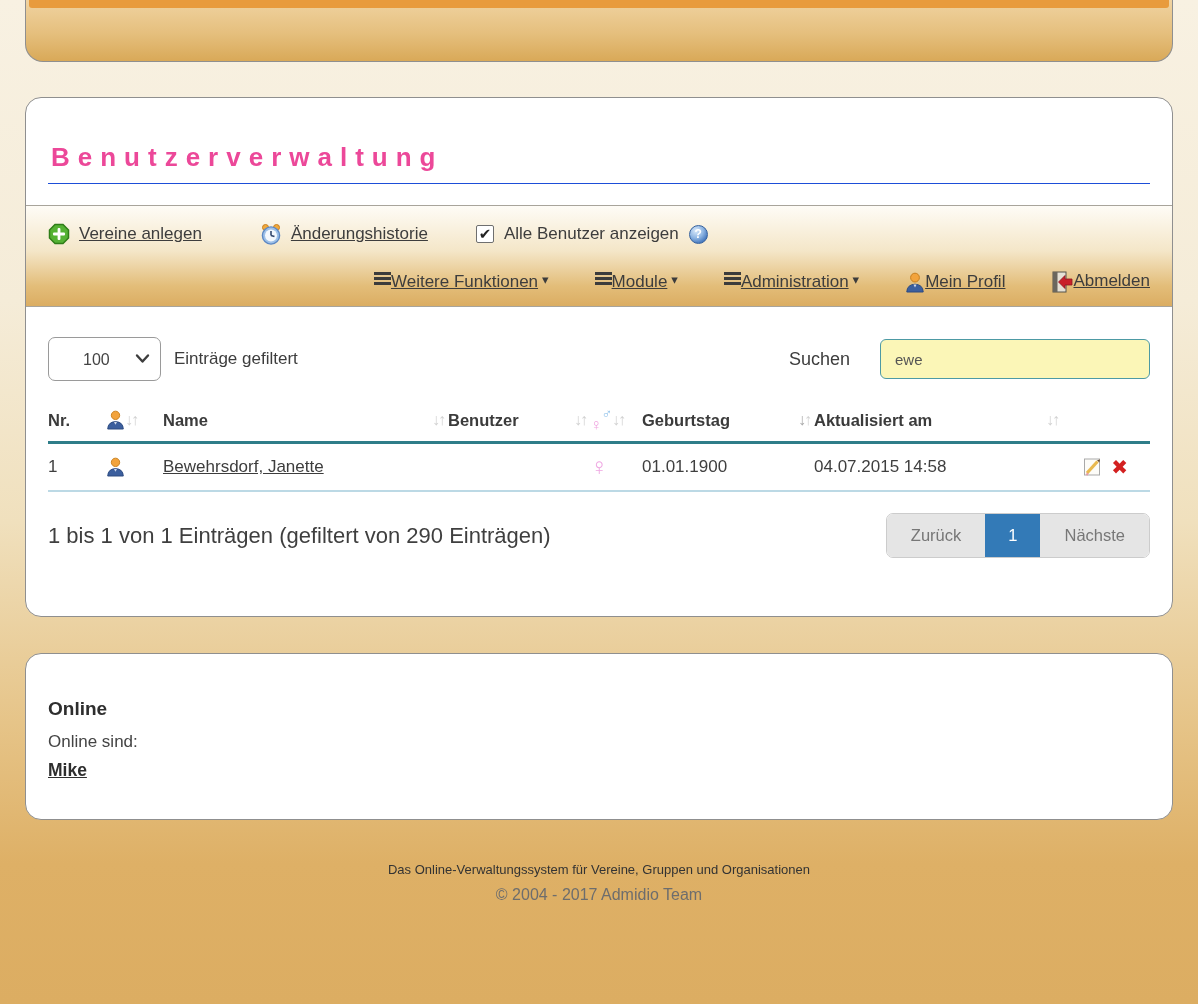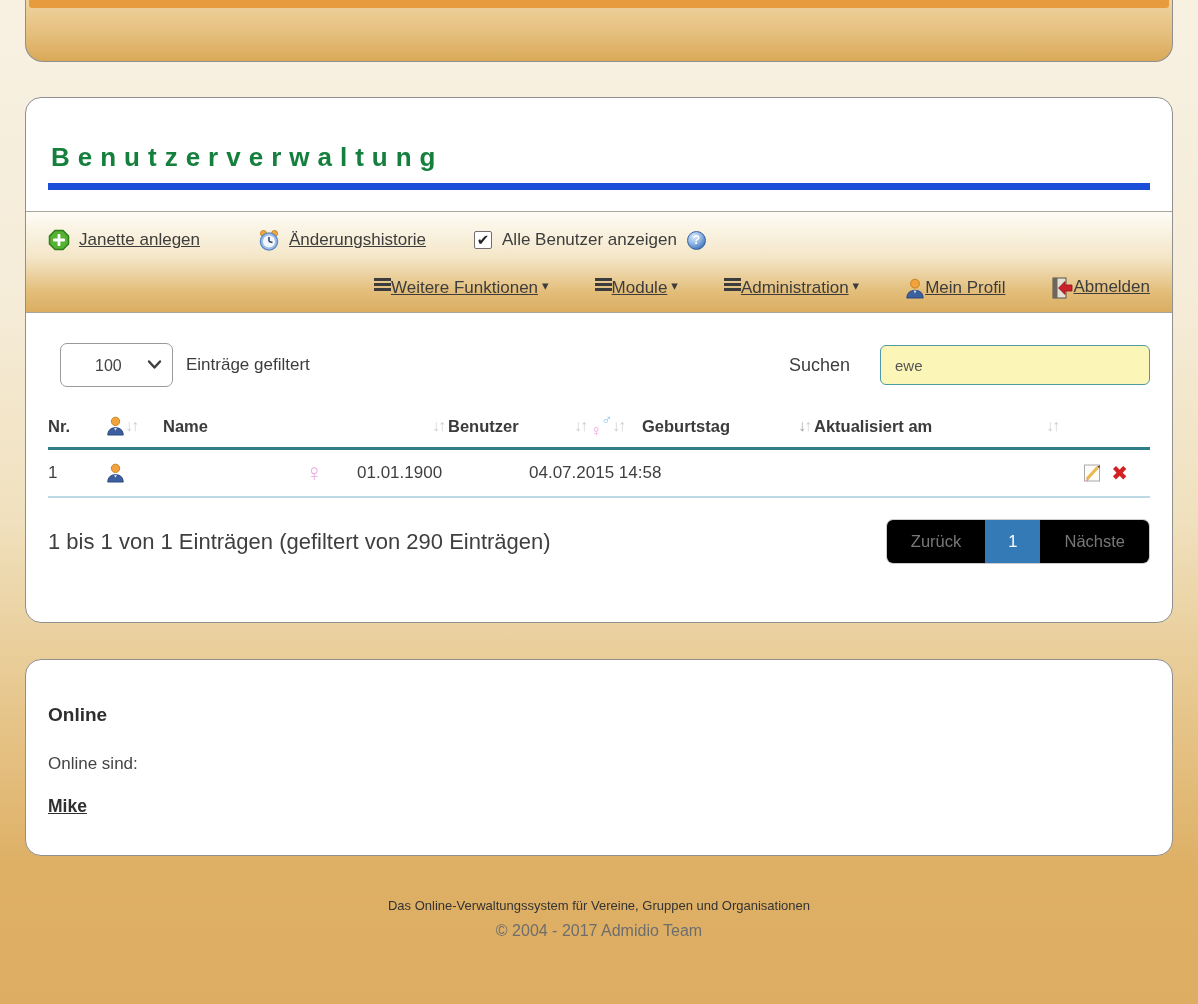--- a/index.html
+++ b/index.html
@@ -23,22 +23,22 @@
   
   .panel {
     background:#fff; border:1px solid #8f8f8f; border-radius:16px;
     overflow:hidden;
   }
   .main-panel { margin-top:35px; }
 
   
   .title-wrap { padding:44px 22px 0 22px; }
   h1.page-title {
-    font-size:26px; font-weight:bold; letter-spacing:8px; color:#15803d;
-    padding:0 0 10px 3px; border-bottom:7px solid #1d4ed8;
+    font-size:26px; font-weight:bold; letter-spacing:8px; color:#ec4899;
+    padding:0 0 10px 3px; border-bottom:1px solid #1d4ed8;
   }
 
   
   .toolbar-band {
     margin-top:21px;
     border-top:1px solid #a8a49b; border-bottom:1px solid #a8a49b;
     background:linear-gradient(180deg,#fefcf6 0%,#f4e6c8 45%,#e3bd79 80%,#dbad62 100%);
     padding:17px 22px 13px 22px;
   }
   .tb-row1 { display:flex; align-items:center; }
@@ -59,21 +59,21 @@
     border:1px solid #35619e; cursor:pointer; }
 
   .hamburger { width:17px; height:13px; display:inline-block;
     background:linear-gradient(#3c3c3c 0 3px,transparent 3px 5px,#3c3c3c 5px 8px,transparent 8px 10px,#3c3c3c 10px 13px); }
   .caret { font-size:13px; color:#3c3c3c; margin-left:4px; }
   .menu-item { display:flex; align-items:flex-start; cursor:pointer; }
 
   
   .table-section { padding:30px 22px 58px 22px; }
   .controls-row { display:flex; align-items:center; justify-content:space-between; }
-  .length-group { display:flex; align-items:center; gap:13px; font-size:17px; color:#3d3d3d;margin-left:12px; }
+  .length-group { display:flex; align-items:center; gap:13px; font-size:17px; color:#3d3d3d; }
   .select-wrap { position:relative; }
   select.page-length {
     width:113px; height:44px; border:1px solid #9a9a9a; border-radius:7px; background:#fff;
     font-family:inherit; font-size:16px; color:#444; appearance:none; -webkit-appearance:none;
     padding-left:34px; cursor:pointer;
   }
   .select-chevron { position:absolute; right:11px; top:14px; pointer-events:none; }
   .search-group { display:flex; align-items:center; gap:30px; font-size:18px; color:#3d3d3d; }
   input.search-input {
     width:270px; height:40px; background:#fbf6b7; border:1px solid #4d9aa4; border-radius:6px;
@@ -100,28 +100,28 @@
   .gender-combo { position:relative; width:22px; height:24px; display:inline-block; }
   .gender-combo .male { position:absolute; top:-3px; right:0; color:#8ec0ea; font-size:14px; font-weight:bold; }
   .gender-combo .female { position:absolute; bottom:-2px; left:0; color:#f0a5e0; font-size:16px; font-weight:bold; }
   .female-glyph { color:#efa7e2; font-size:24px; line-height:1; }
 
   .delete-x { color:#d32020; font-size:20px; font-weight:bold; line-height:1; cursor:pointer; }
 
   .info-row { display:flex; align-items:center; justify-content:space-between; margin-top:21px; }
   .info-text { font-size:22px; color:#3f3f3f; }
   .pagination { display:flex; border:1px solid #ccc; border-radius:7px; overflow:hidden; background:#fff; }
-  .page-btn { padding:12px 24px; font-size:16.5px; color:#777; cursor:pointer; background:#000000; }
+  .page-btn { padding:12px 24px; font-size:16.5px; color:#777; cursor:pointer; background:#e5e5e5; }
   .page-btn.active { background:#337ab7; color:#fff; padding:12px 23px; }
 
   
   .online-panel { margin-top:36px; padding:44px 22px 38px 22px; }
   .online-title { font-size:19px; font-weight:bold; color:#2e2e2e; }
-  .online-label { margin-top:28px; font-size:17px; color:#444; }
-  .online-user { display:inline-block; margin-top:22px; font-size:17.5px; font-weight:bold; color:#2e2e2e; text-decoration:underline; }
+  .online-label { margin-top:12px; font-size:17px; color:#444; }
+  .online-user { display:inline-block; margin-top:8px; font-size:17.5px; font-weight:bold; color:#2e2e2e; text-decoration:underline; }
 
   
   .footer { text-align:center; margin-top:42px; }
   .footer-tagline { font-size:13px; color:#333; }
   .footer-copy { font-size:16px; color:#6d6d6d; margin-top:9px; }
 
   .icon-svg { display:inline-block; vertical-align:middle; }
 </style>
 </head>
 <body>
@@ -140,21 +140,21 @@
 
     <div class="toolbar-band">
       <div class="tb-row1">
 
         <div class="tb-item">
           <svg class="icon-svg" width="22" height="22" viewBox="0 0 22 22">
             <polygon points="7,1.5 15,1.5 20.5,7 20.5,15 15,20.5 7,20.5 1.5,15 1.5,7" fill="#55b234" stroke="#2f7d18" stroke-width="1.5"></polygon>
             <rect x="9.6" y="5" width="2.8" height="12" rx="1" fill="#fff"></rect>
             <rect x="5" y="9.6" width="12" height="2.8" rx="1" fill="#fff"></rect>
           </svg>
-          <a class="ui-link">Janette anlegen</a>
+          <a class="ui-link">Vereine anlegen</a>
         </div>
 
         <div class="tb-item">
           <svg class="icon-svg" width="22" height="22" viewBox="0 0 22 22">
             <circle cx="5.5" cy="4.5" r="3" fill="#f0a93c" stroke="#c97f1e"></circle>
             <circle cx="16.5" cy="4.5" r="3" fill="#f0a93c" stroke="#c97f1e"></circle>
             <circle cx="11" cy="12.5" r="8.6" fill="#9dc0e8" stroke="#5d88c4" stroke-width="1.4"></circle>
             <circle cx="11" cy="12.5" r="6" fill="#f4f8fd"></circle>
             <line x1="11" y1="12.5" x2="11" y2="8" stroke="#33466b" stroke-width="1.6"></line>
             <line x1="11" y1="12.5" x2="14.5" y2="13.5" stroke="#33466b" stroke-width="1.6"></line>
@@ -270,20 +270,23 @@
 
       <div class="grid-row">
         <div class="col-nr">1</div>
         <div class="col-usericon">
           <svg class="icon-svg" width="19" height="20" viewBox="0 0 20 21">
             <circle cx="10" cy="5.6" r="4.4" fill="#f2a33c" stroke="#c97f1e"></circle>
             <path d="M1.8,20 Q2,12.6 10,12.2 Q18,12.6 18.2,20 Z" fill="#3c5f9e" stroke="#2c4a80"></path>
             <path d="M8.4,12.6 L10,15.4 L11.6,12.6 Z" fill="#cfd8ea"></path>
           </svg>
         </div>
+        <div class="col-name">
+          <a class="ui-link">Bewehrsdorf, Janette</a>
+        </div>
         <div class="col-benutzer"></div>
         <div class="col-gender">
           <span class="female-glyph">♀</span>
         </div>
         <div class="col-geb">
           <span>01.01.1900</span>
         </div>
         <div class="col-akt">
           <span>04.07.2015 14:58</span>
         </div>

